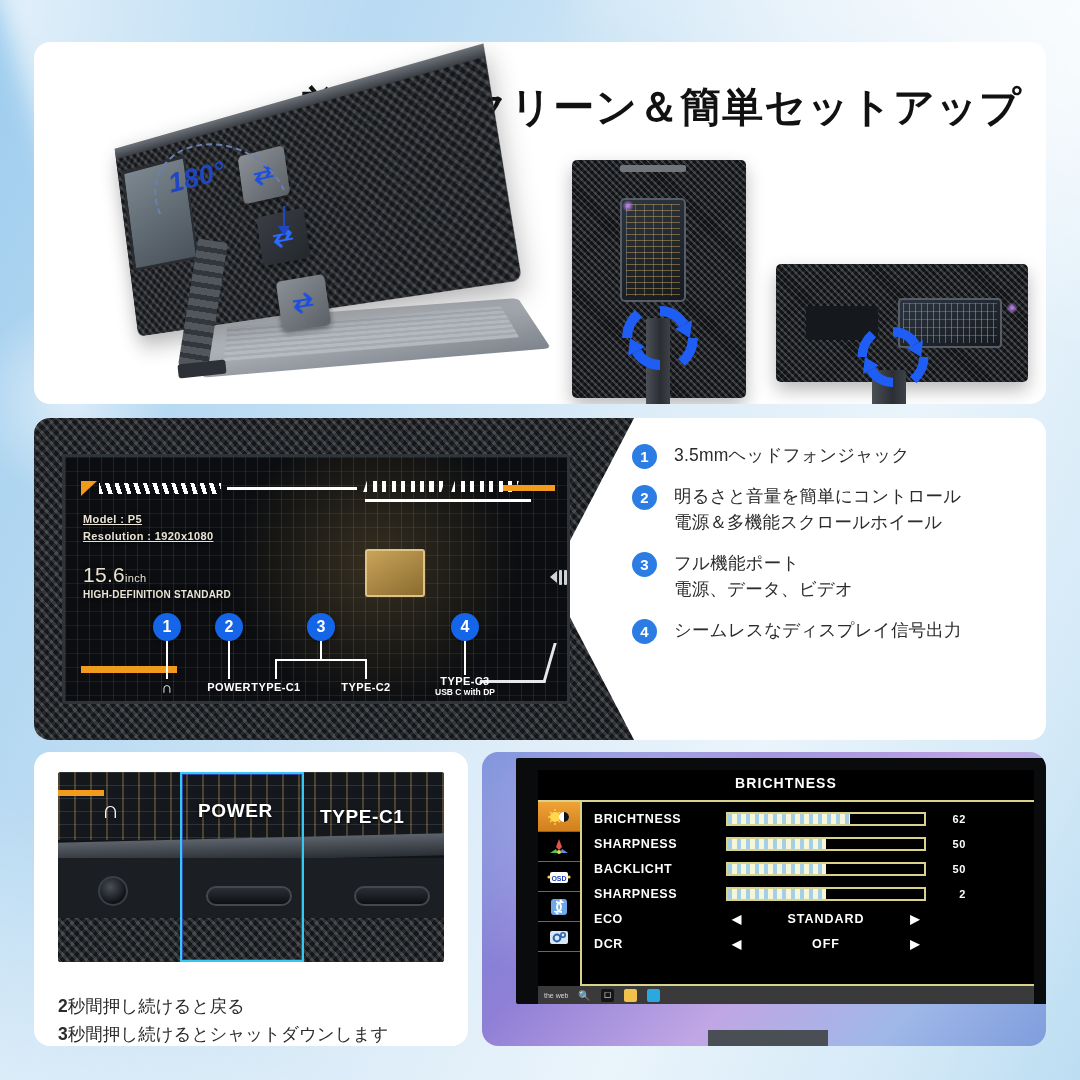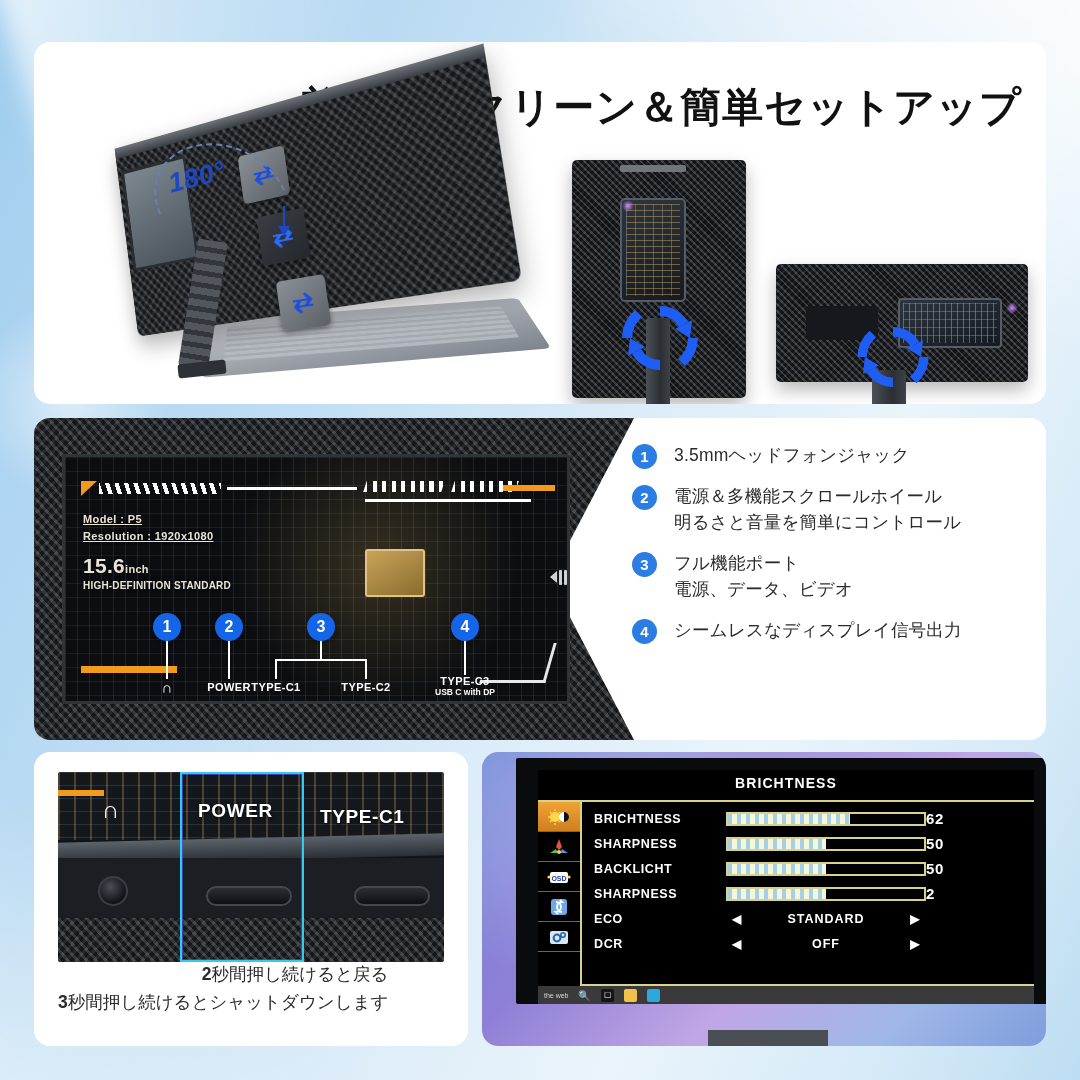--- a/index.html
+++ b/index.html
@@ -216,21 +216,21 @@
     position: absolute; right: 12px; top: 28px; width: 52px; height: 6px; background: #f29a1e;
   }
   #hud-orange2 {
     position: absolute; left: 16px; bottom: 28px; width: 96px; height: 7px; background: #f29a1e;
   }
   #spec {
     position: absolute; left: 18px; top: 54px; color: #e9e4d6;
     text-shadow: 0 0 4px rgba(0,0,0,.9);
   }
   #spec .ln { font-size: 11px; font-weight: 700; letter-spacing: .4px; line-height: 1.5; text-decoration: underline; }
-  #spec .big { font-size: 21px; font-weight: 700; margin-top: 10px; letter-spacing: .3px; }
+  #spec .big { font-size: 21px; font-weight: 400; margin-top: 19px; letter-spacing: .3px; }
   #spec .big span.u { font-size: 11px; }
   #spec .sub { font-size: 10px; font-weight: 700; letter-spacing: .2px; margin-top: 2px; }
   #mid-screen .corner-brk {
     position: absolute; right: 16px; bottom: 18px; width: 66px; height: 40px;
     border-right: 3px solid #fff; border-bottom: 3px solid #fff;
     transform: skewX(-16deg); opacity: .9;
   }
   
   #port-row { position: absolute; left: 0; right: 0; bottom: 4px; height: 84px; }
   .badge {
@@ -311,21 +311,21 @@
   .photo-lbl {
     position: absolute; color: #fff; font-size: 19px; font-weight: 700; letter-spacing: .6px;
     text-shadow: 0 1px 3px rgba(0,0,0,.8);
   }
   #lbl-power { left: 140px; top: 28px; }
   #lbl-tc1 { left: 262px; top: 34px; }
   #hl-box {
     position: absolute; left: 122px; top: 0; width: 124px; height: 190px;
     border: 2px solid #35c8f0; box-shadow: inset 0 0 0 1px rgba(60,90,230,.65);
   }
-  #bl-text { position: absolute; left: 24px; top: 208px; text-align: right; }
+  #bl-text { position: absolute; left: 24px; top: 240px; }
   #bl-text .ln { font-size: 17.5px; color: #2b2b2b; line-height: 1.62; }
   #bl-text .ln b { font-weight: 700; }
 
   
   #panel-br { left: 482px; top: 752px; width: 564px; height: 294px; }
   #br-wall {
     position: absolute; inset: 0;
     background: linear-gradient(135deg, #6e86d8 0%, #8f7fd6 32%, #c0a6e4 58%, #9fb8e8 80%, #7f9ddd 100%);
   }
   #br-wall::after {
@@ -360,21 +360,21 @@
   }
   .osd-row .name { width: 132px; }
   .osd-row .bar-wrap { width: 200px; height: 14px; border: 2px solid #d9d28a; background: #000;
                        position: relative; }
   .osd-row .bar-fill {
     position: absolute; left: 0; top: 0; bottom: 0;
     background-color: #f5f7d8;
     background-image: repeating-linear-gradient(to right,
       rgba(150,200,235,.85) 0 4px, rgba(255,255,255,0) 4px 9px);
   }
-  .osd-row .val { width: 46px; text-align: left; padding-right: 6px; font-size: 15px; }
+  .osd-row .val { width: 46px; text-align: right; padding-right: 6px; font-size: 11px; }
   .osd-row .opt { width: 200px; display: flex; align-items: center; justify-content: space-between;
                   padding: 0 6px; }
   .osd-row .opt .ar { font-size: 12px; }
   .osd-row .opt .ov { flex: 1; text-align: center; letter-spacing: 1px; }
   #osd-underline { position: absolute; left: 44px; right: 0; bottom: 4px; height: 2px; background: #d9d28a; }
   #taskbar {
     position: absolute; left: 22px; right: 18px; bottom: 0; height: 18px;
     background: #3a3a3a; display: flex; align-items: center; gap: 10px; padding-left: 6px;
   }
   #taskbar .tb-txt { color: #d6d6d6; font-size: 7px; }
@@ -522,22 +522,22 @@
     <div class="bar"></div>
   </div>
 
   <div id="features">
     <div class="feat">
       <div class="b">1</div>
       <div class="t">3.5mmヘッドフォンジャック</div>
     </div>
     <div class="feat">
       <div class="b">2</div>
+      <div class="t">明るさと音量を簡単にコントロール</div>
       <div class="t">電源＆多機能スクロールホイール</div>
-      <div class="t">明るさと音量を簡単にコントロール</div>
     </div>
     <div class="feat">
       <div class="b">3</div>
       <div class="t">フル機能ポート</div>
       <div class="t">電源、データ、ビデオ</div>
     </div>
     <div class="feat">
       <div class="b">4</div>
       <div class="t">シームレスなディスプレイ信号出力</div>
     </div>

